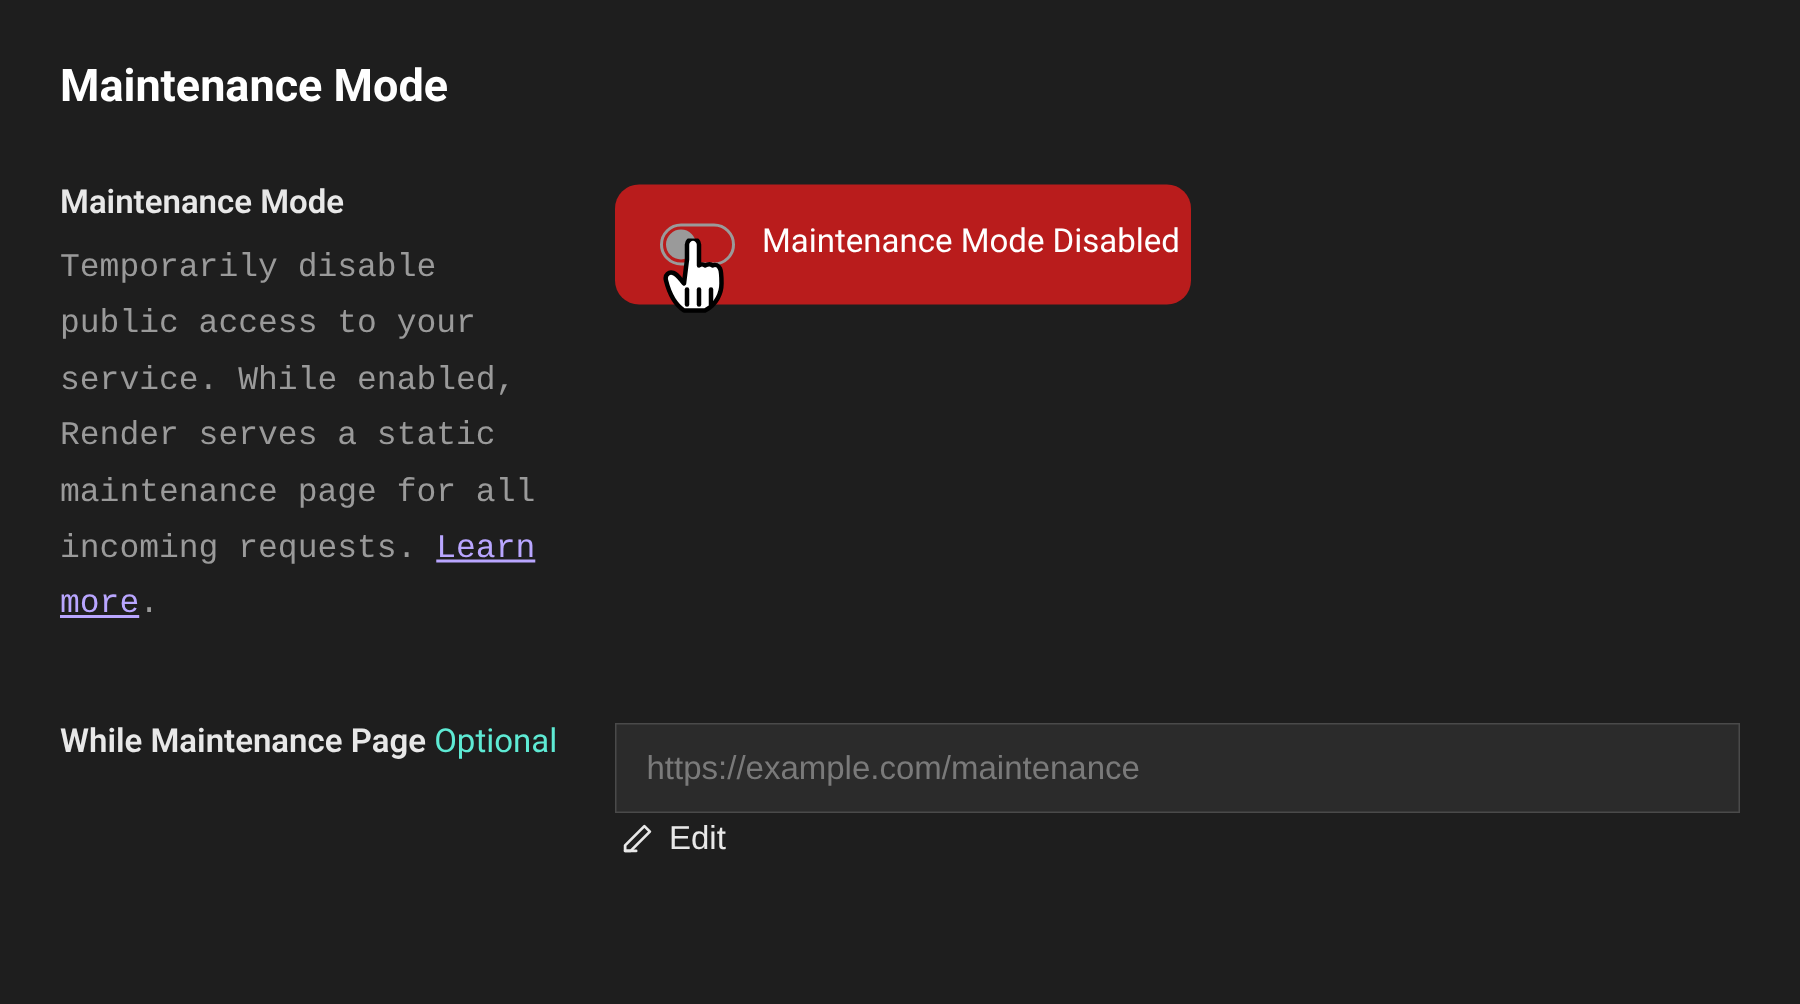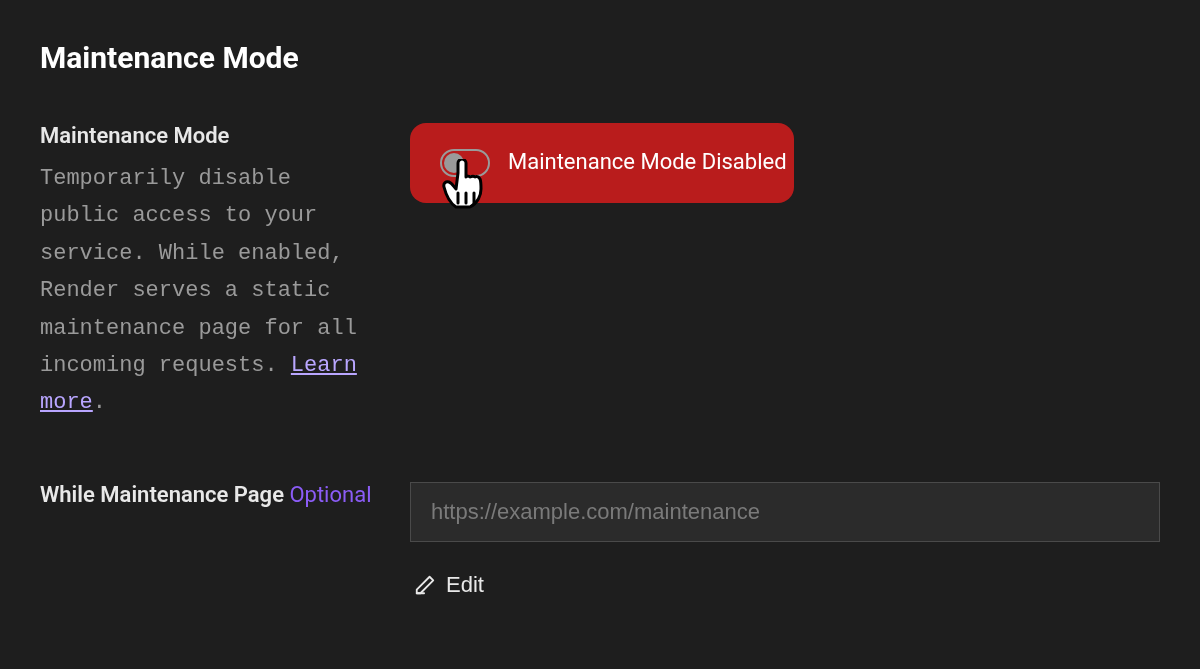--- a/index.html
+++ b/index.html
@@ -27,21 +27,21 @@
       padding-right: 30px;
     }
     .section-title {
       font-size: 22px;
       font-weight: 600;
       color: #e8e8e8;
       margin-bottom: 12px;
     }
     .section-title .optional {
       font-weight: 400;
-      color: #8b5cf6;
+      color: #5eead4;
     }
     .section-desc {
       font-size: 22px;
       font-weight: 400;
       color: #9a9a9a;
       line-height: 1.7;
       font-family: Liberation Mono, monospace;
     }
     .section-desc a {
       color: #b9a6ff;
@@ -105,21 +105,20 @@
       color: #e8e8e8;
       outline: none;
     }
     .url-input::placeholder {
       color: #7a7a7a;
     }
     .edit-btn {
       display: inline-flex;
       align-items: center;
       gap: 10px;
-      margin-top: 26px;
       background: none;
       border: none;
       color: #e8e8e8;
       font-size: 22px;
       cursor: pointer;
       padding: 4px;
     }
     .edit-btn svg { display: block; }
   </style>
 </head>

